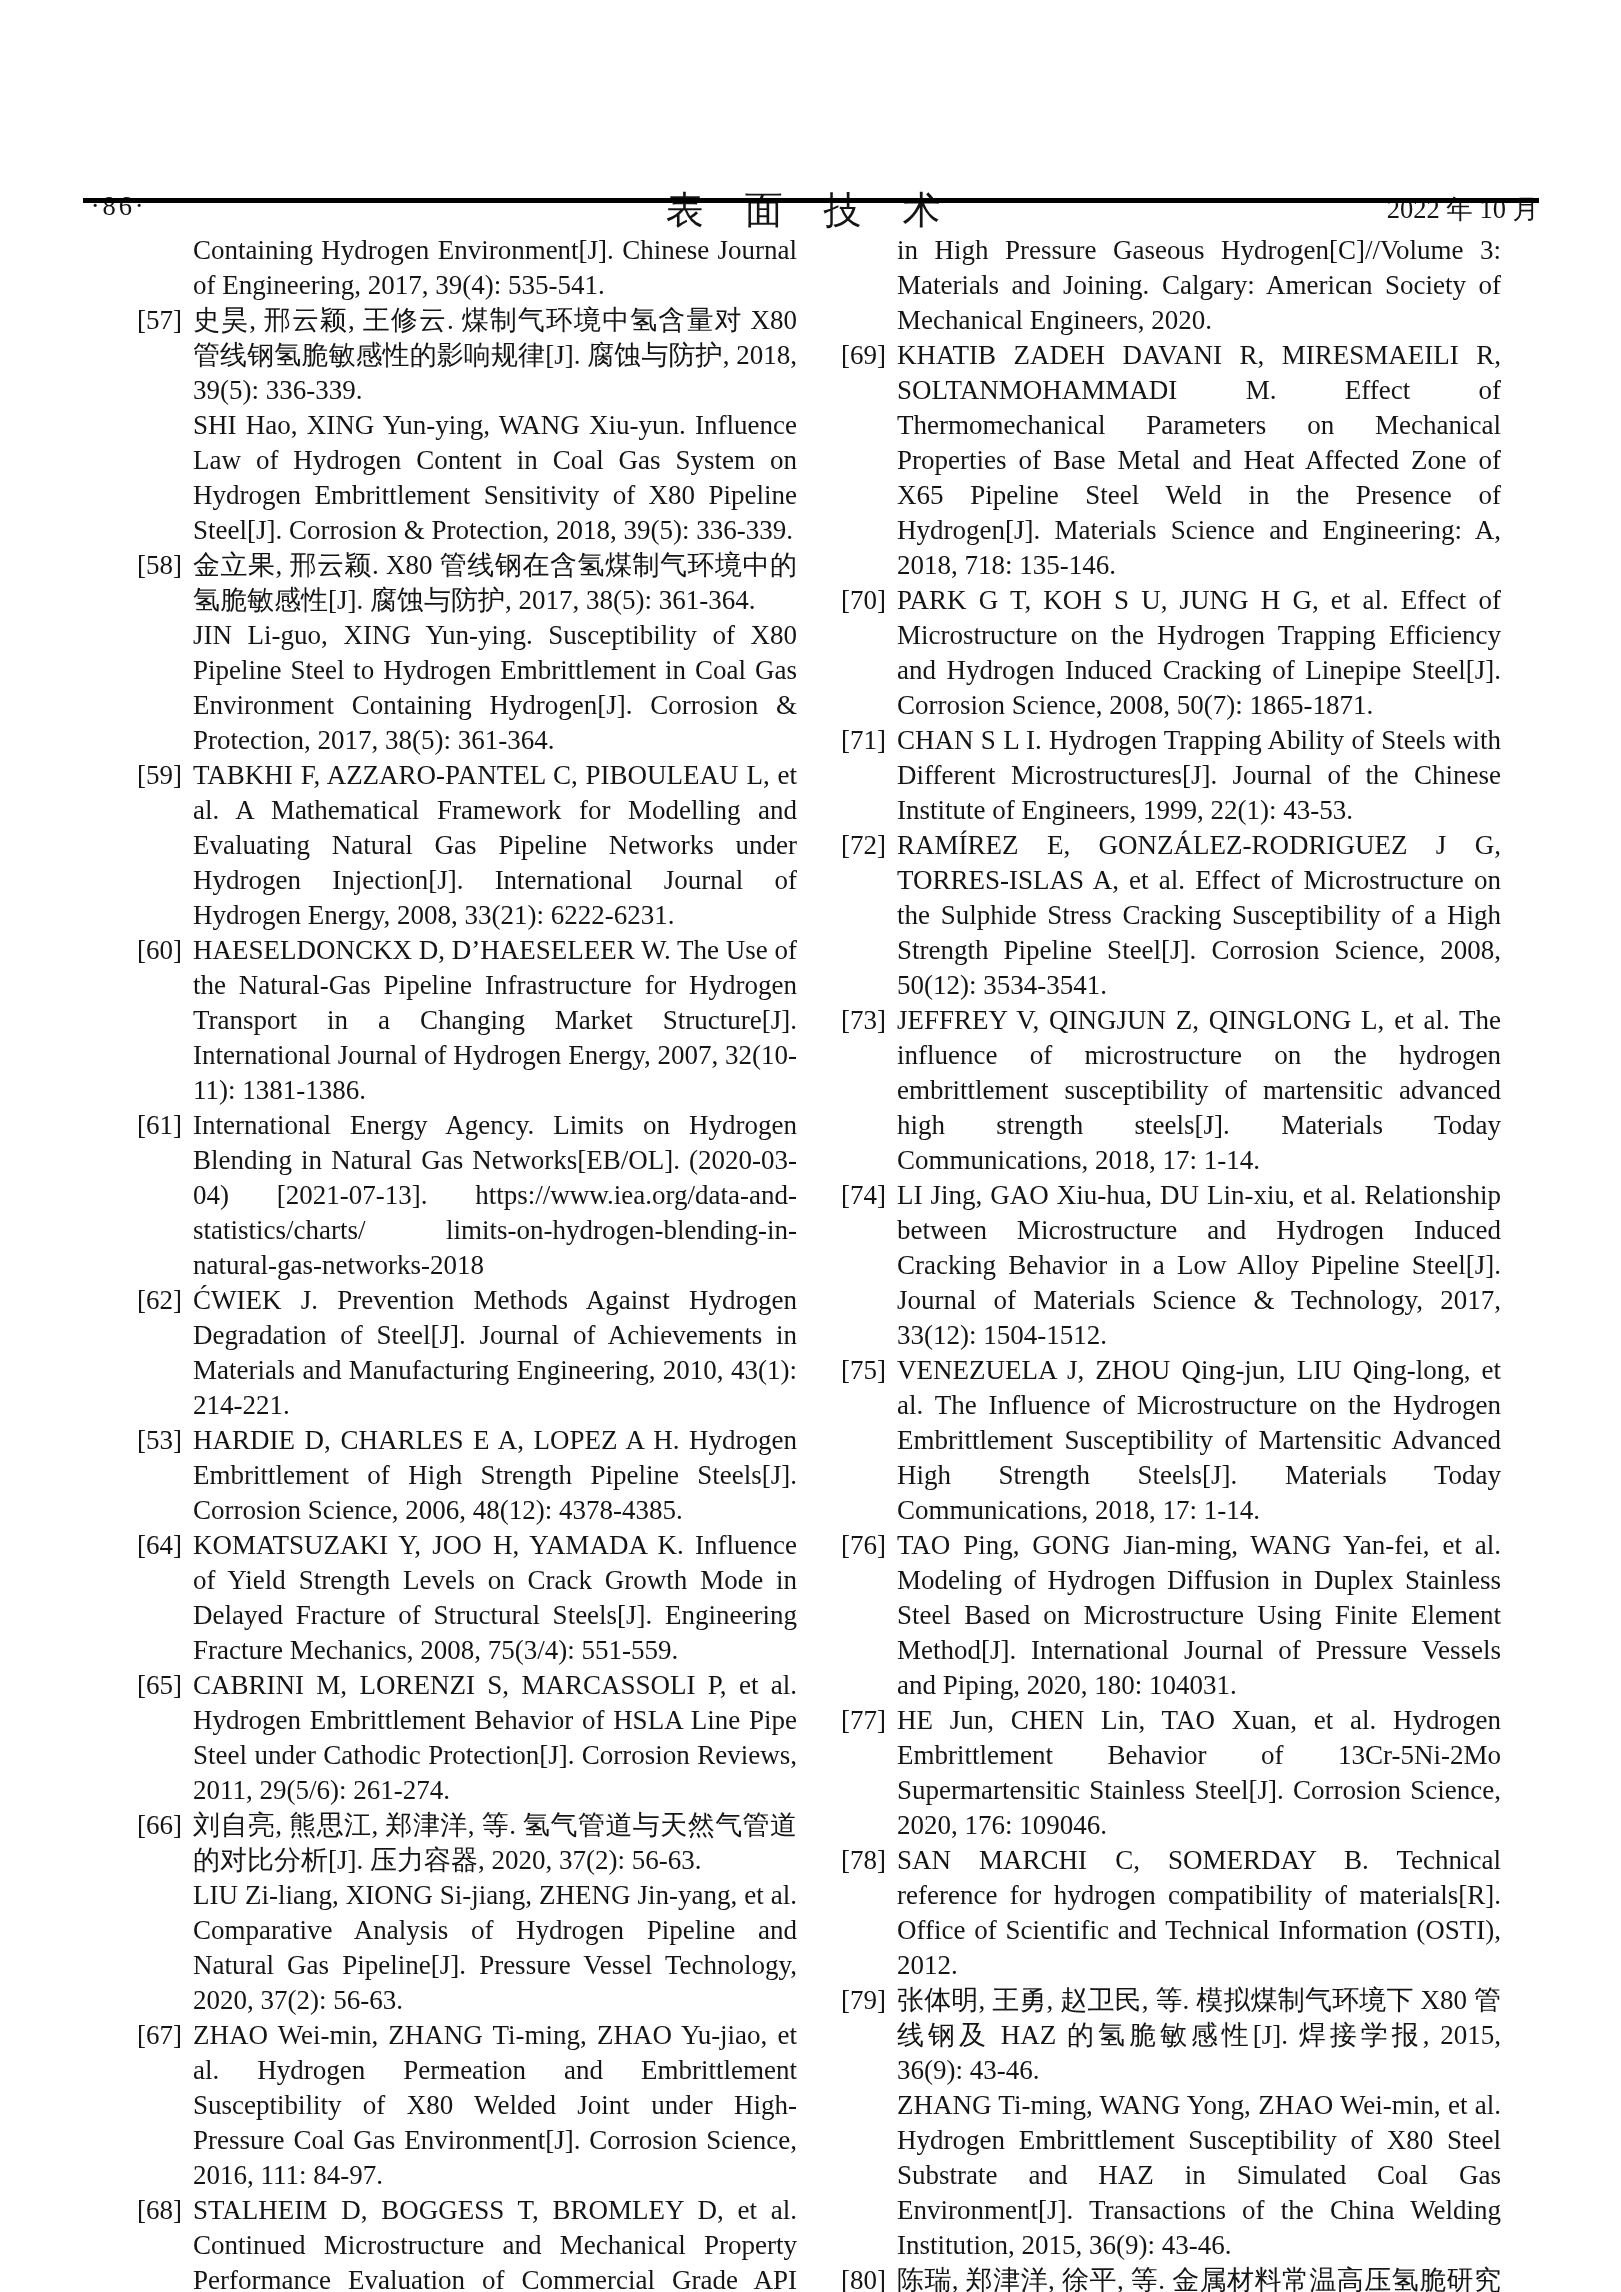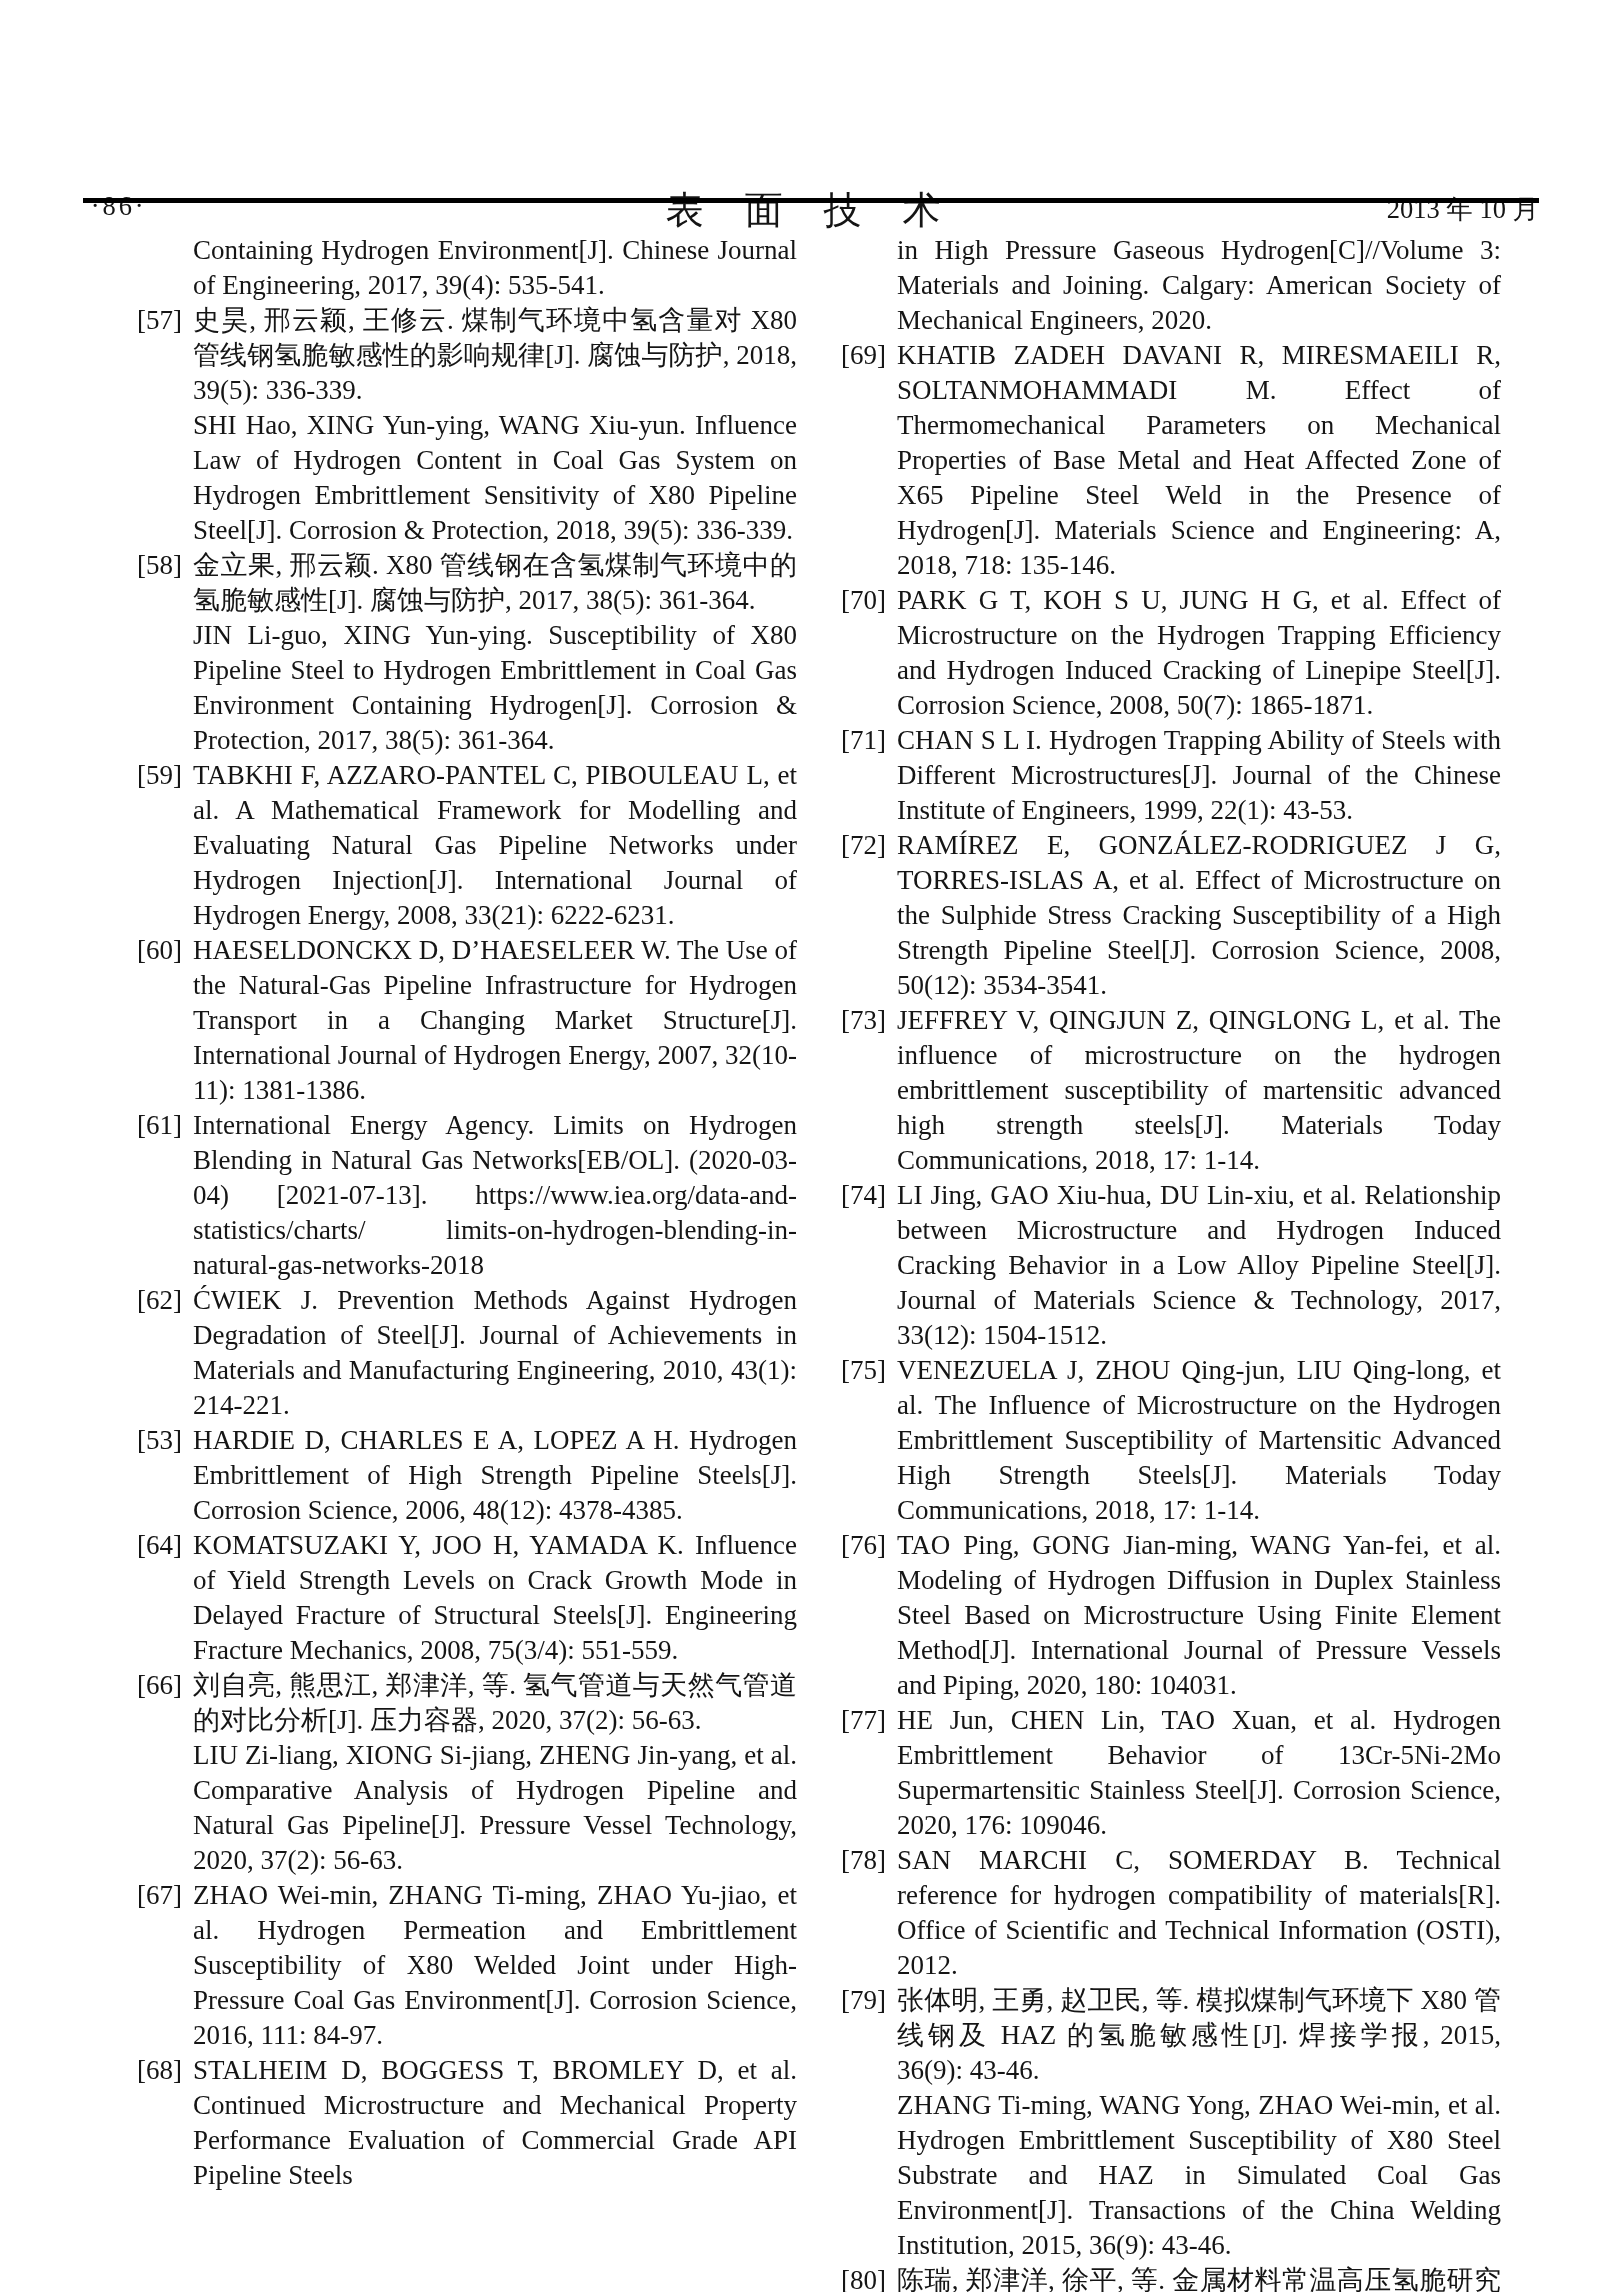--- a/index.html
+++ b/index.html
@@ -89,21 +89,21 @@
     word-break: break-word;
   }
 </style>
 </head>
 <body>
 
 <div class="page">
   <div class="header">
     <span class="page-number">·86·</span>
     <span class="journal-title">表 面 技 术</span>
-    <span class="issue-date">2013 年 10 月</span>
+    <span class="issue-date">2022 年 10 月</span>
   </div>
   <div class="header-rule"></div>
   <div class="columns">
     <div class="column">
         <div class="ref-item">
           <p class="ref-para">Containing Hydrogen Environment[J]. Chinese Journal of Engineering, 2017, 39(4): 535-541.</p>
         </div>
         <div class="ref-item">
           <span class="ref-num">[57]</span>
           <p class="ref-para">史昊, 邢云颖, 王修云. 煤制气环境中氢含量对 X80 管线钢氢脆敏感性的影响规律[J]. 腐蚀与防护, 2018, 39(5): 336-339.</p>
@@ -130,20 +130,24 @@
           <span class="ref-num">[62]</span>
           <p class="ref-para">ĆWIEK J. Prevention Methods Against Hydrogen Degradation of Steel[J]. Journal of Achievements in Materials and Manufacturing Engineering, 2010, 43(1): 214-221.</p>
         </div>
         <div class="ref-item">
           <span class="ref-num">[53]</span>
           <p class="ref-para">HARDIE D, CHARLES E A, LOPEZ A H. Hydrogen Embrittlement of High Strength Pipeline Steels[J]. Corrosion Science, 2006, 48(12): 4378-4385.</p>
         </div>
         <div class="ref-item">
           <span class="ref-num">[64]</span>
           <p class="ref-para">KOMATSUZAKI Y, JOO H, YAMADA K. Influence of Yield Strength Levels on Crack Growth Mode in Delayed Fracture of Structural Steels[J]. Engineering Fracture Mechanics, 2008, 75(3/4): 551-559.</p>
+        </div>
+        <div class="ref-item">
+          <span class="ref-num">[65]</span>
+          <p class="ref-para">CABRINI M, LORENZI S, MARCASSOLI P, et al. Hydrogen Embrittlement Behavior of HSLA Line Pipe Steel under Cathodic Protection[J]. Corrosion Reviews, 2011, 29(5/6): 261-274.</p>
         </div>
         <div class="ref-item">
           <span class="ref-num">[66]</span>
           <p class="ref-para">刘自亮, 熊思江, 郑津洋, 等. 氢气管道与天然气管道的对比分析[J]. 压力容器, 2020, 37(2): 56-63.</p>
           <p class="ref-para">LIU Zi-liang, XIONG Si-jiang, ZHENG Jin-yang, et al. Comparative Analysis of Hydrogen Pipeline and Natural Gas Pipeline[J]. Pressure Vessel Technology, 2020, 37(2): 56-63.</p>
         </div>
         <div class="ref-item">
           <span class="ref-num">[67]</span>
           <p class="ref-para">ZHAO Wei-min, ZHANG Ti-ming, ZHAO Yu-jiao, et al. Hydrogen Permeation and Embrittlement Susceptibility of X80 Welded Joint under High-Pressure Coal Gas Environment[J]. Corrosion Science, 2016, 111: 84-97.</p>
         </div>

